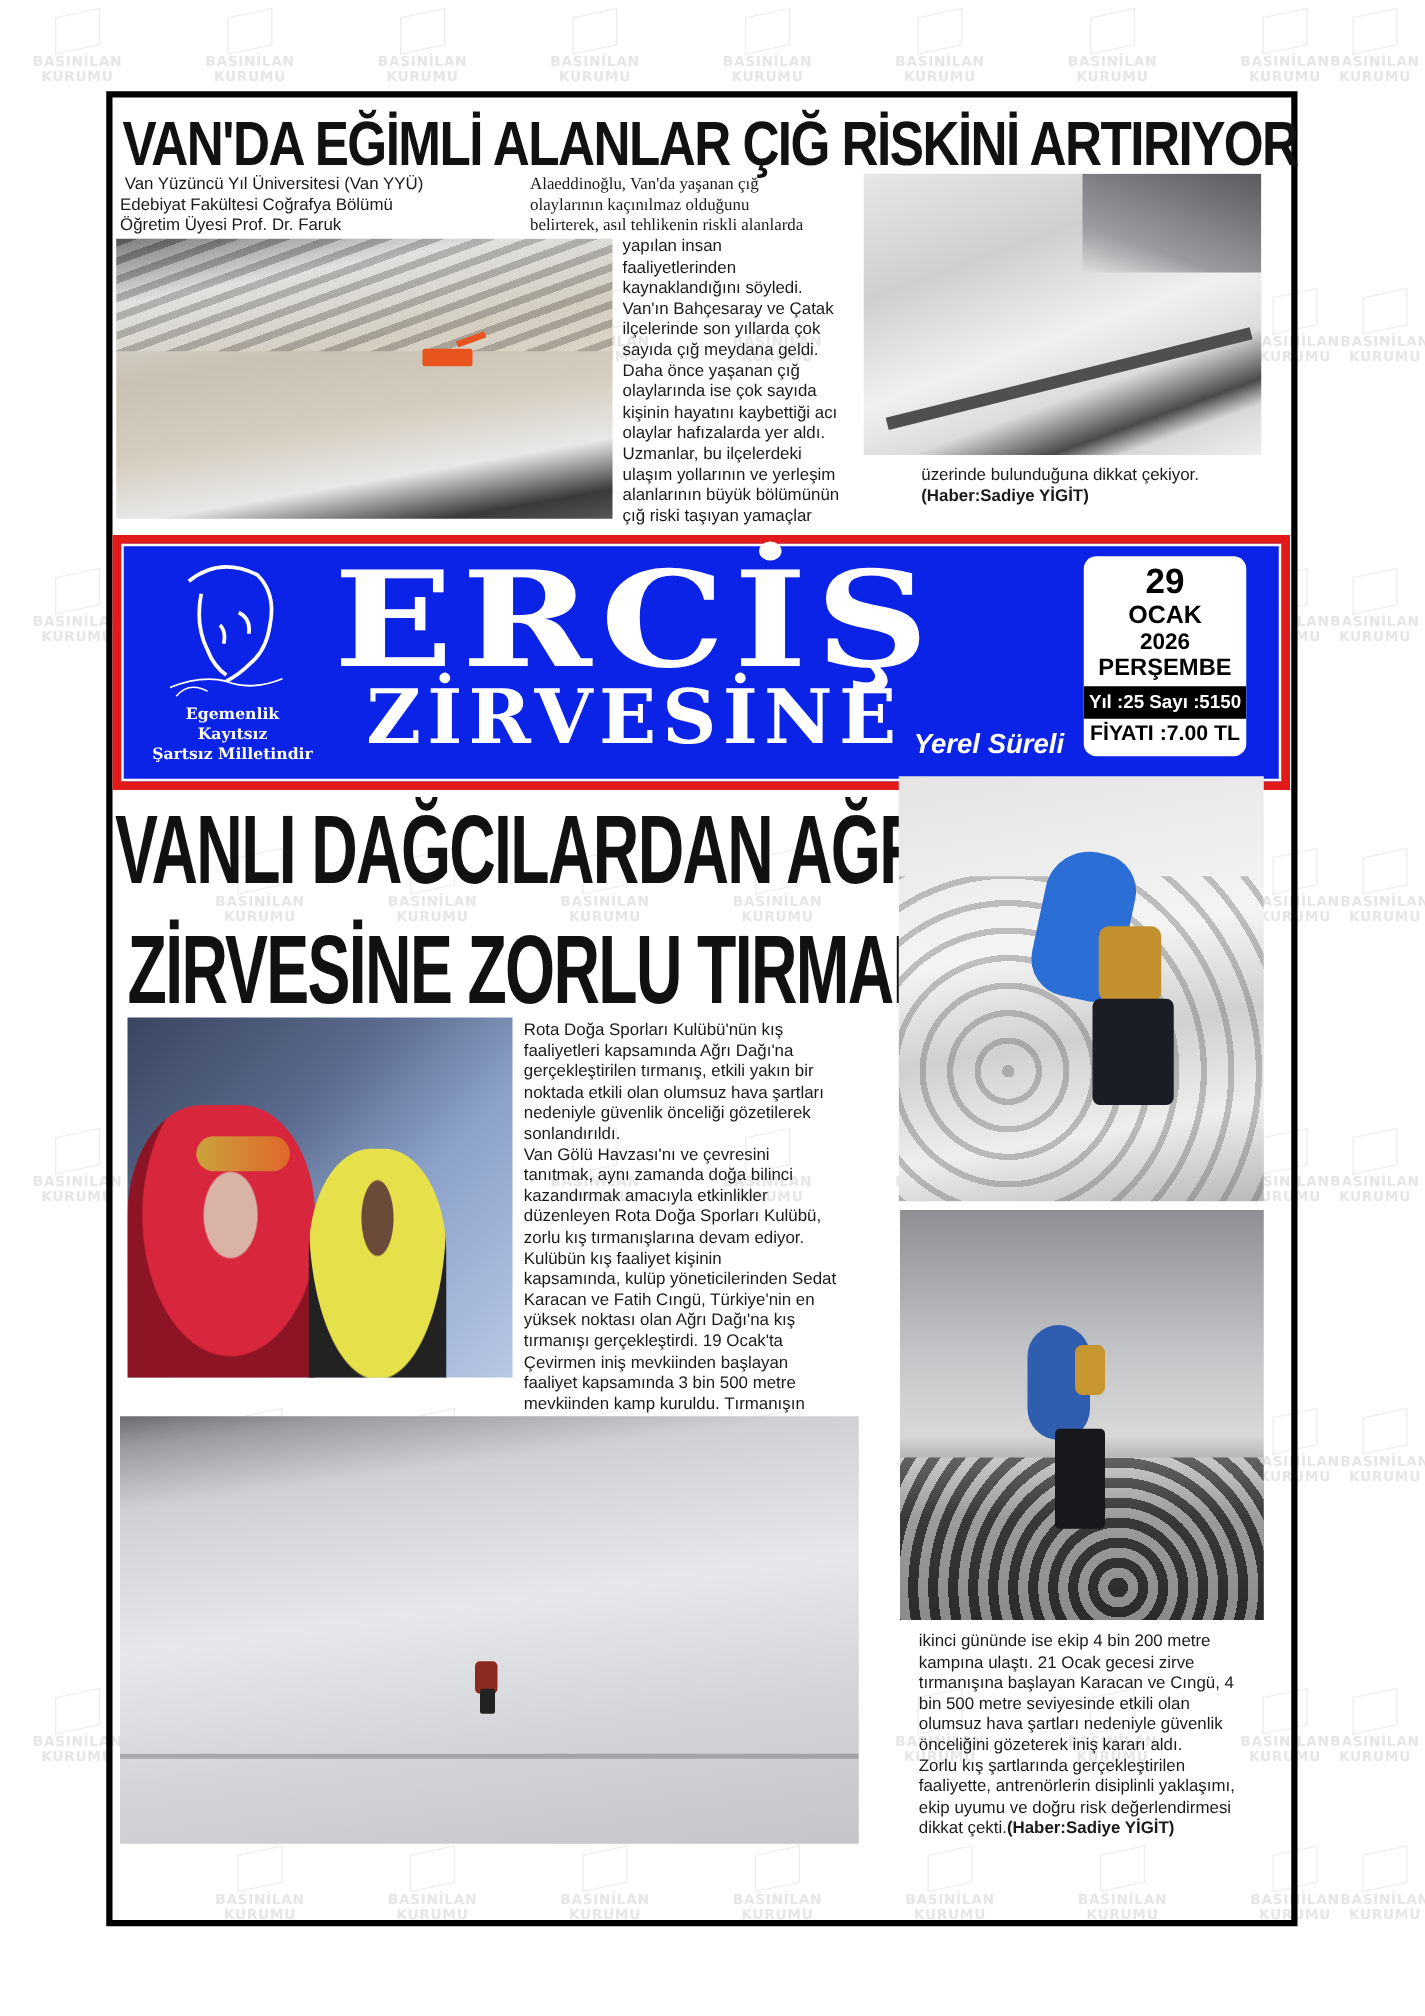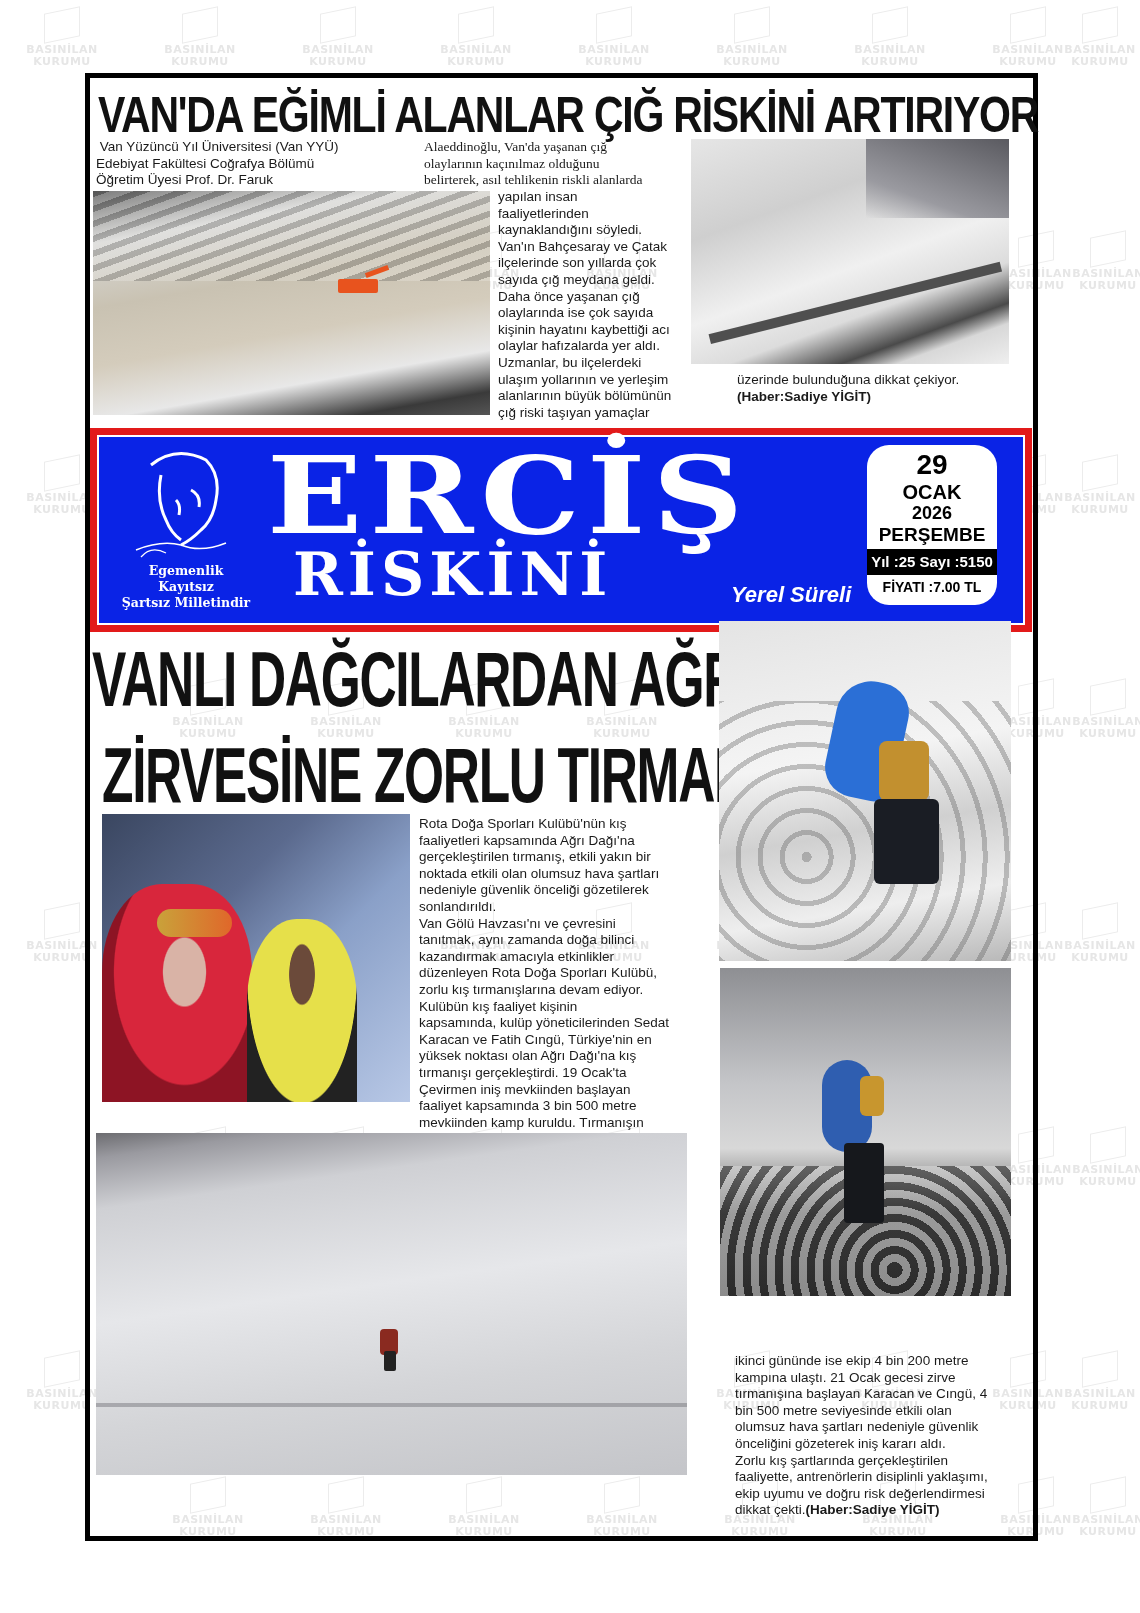--- a/index.html
+++ b/index.html
@@ -10,21 +10,21 @@
   .abs { position:absolute; }
   .headline1 { left:98px; top:88px; width:930px; font-size:50px; font-weight:bold; letter-spacing:-1.5px; transform:scaleX(0.82); transform-origin:left top; white-space:nowrap; line-height:54px; font-family:"Liberation Sans", sans-serif; }
   .body-text { font-size:13.5px; line-height:16.6px; color:#1a1a1a; }
   .photo { position:absolute; overflow:hidden; }
   .masthead-outer { position:absolute; left:90px; top:428px; width:942px; height:204px; background:#e21a1a; }
   .masthead-inner { position:absolute; left:7px; top:7px; right:7px; bottom:7px; border:2px solid #fff; background:#0a23e6; }
   .ercis { position:absolute; left:168px; top:4px; font-family:"DejaVu Serif", serif; font-weight:bold; color:#fff; font-size:106px; letter-spacing:6px; line-height:110px; transform:scaleX(1.18); transform-origin:left top; }
   .gazetesi { position:absolute; left:194px; top:105px; font-family:"DejaVu Serif", serif; font-weight:bold; color:#fff; font-size:60px; letter-spacing:5px; line-height:64px; }
   .motto { position:absolute; left:22px; top:126px; width:130px; text-align:center; font-family:"DejaVu Serif", serif; font-weight:bold; color:#fff; font-size:12.5px; line-height:16px; }
   .yerel { position:absolute; left:632px; top:145px; color:#fff; font-style:italic; font-weight:bold; font-size:22px; font-family:"Liberation Sans", sans-serif; }
-  .datebox { position:absolute; left:768px; top:8px; width:130px; height:160px; background:#fff; border-radius:22px; overflow:hidden; }
+  .datebox { position:absolute; left:768px; top:8px; width:130px; height:160px; background:#fff; border-radius:10px; overflow:hidden; }
   .datebox .d { text-align:center; font-weight:bold; color:#000; }
   .datebox .bar { background:#000; color:#fff; font-weight:bold; font-size:15px; text-align:center; height:26px; line-height:26px; margin-top:2px; }
   .headline2 { position:absolute; left:92px; font-size:78px; font-weight:bold; letter-spacing:-2px; white-space:nowrap; transform:scaleX(0.66); transform-origin:left top; line-height:80px; font-family:"Liberation Sans", sans-serif; }
 </style>
 </head>
 <body>
 
 <div id="wm-layer">
     <div class="wm" style="left: 22px; top: 10px;">
       <div class="box"></div>
@@ -422,29 +422,29 @@
     <svg style="position:absolute; left:22px; top:8px;" width="118" height="120" viewBox="0 0 118 120">
       <path d="M30 20 Q55 0 85 15 Q100 30 95 55 Q92 75 80 85 Q70 95 60 100 M40 30 Q35 55 45 75 Q50 88 60 95 M70 45 Q80 50 78 62 M55 55 Q60 60 58 70" stroke="#fff" stroke-width="3" fill="none"></path>
       <path d="M15 105 Q40 95 60 100 Q80 108 105 98" stroke="#fff" stroke-width="1.5" fill="none"></path>
       <path d="M20 112 Q30 100 45 108" stroke="#fff" stroke-width="1.2" fill="none"></path>
     </svg>
     <div class="motto">
       <div>Egemenlik Kayıtsız</div>
       <div>Şartsız Milletindir</div>
     </div>
     <div class="ercis">ERCİŞ</div>
-    <div class="gazetesi">RİSKİNİ</div>
+    <div class="gazetesi">ZİRVESİNE</div>
     <div class="yerel">Yerel Süreli</div>
     <div class="datebox">
       <div class="d" style="font-size:28px; line-height:32px; margin-top:4px;">29</div>
       <div class="d" style="font-size:20px; line-height:22px;">OCAK</div>
       <div class="d" style="font-size:18px; line-height:20px;">2026</div>
       <div class="d" style="font-size:19px; line-height:24px;">PERŞEMBE</div>
       <div class="bar">Yıl :25  Sayı :5150</div>
-      <div class="d" style="font-size:14px; line-height:24px; white-space:nowrap;">FİYATI :7.00 TL</div>
+      <div class="d" style="font-size:17px; line-height:24px; white-space:nowrap;">FİYATI :7.00 TL</div>
     </div>
   </div>
 </div>
 
 <div class="headline2" style="top:639px;">VANLI DAĞCILARDAN AĞRI DAĞI</div>
 <div class="headline2" style="top:735px; left:102px;">ZİRVESİNE ZORLU TIRMANIŞ</div>
 
 <div class="photo" style="left:102px; top:814px; width:308px; height:288px; background:linear-gradient(135deg,#3a4660 0%,#5b6a8e 35%,#8aa0c8 60%,#b8c8e6 100%);">
   <div style="position:absolute; left:0; top:70px; width:150px; height:220px; background:radial-gradient(ellipse at 55% 40%,#d9b3a6 0 18%,#d8263c 19% 60%,#8d1424 61%); border-radius:40% 40% 0 0;"></div>
   <div style="position:absolute; left:55px; top:95px; width:75px; height:28px; background:linear-gradient(90deg,#c9a23a,#e0672a); border-radius:14px;"></div>
@@ -486,21 +486,21 @@
   <div style="position:absolute; left:140px; top:108px; width:24px; height:40px; background:#c8962e; border-radius:6px;"></div>
   <div style="position:absolute; left:124px; top:175px; width:40px; height:80px; background:#16181c; border-radius:4px;"></div>
 </div>
 
 <div class="photo" style="left:96px; top:1133px; width:591px; height:342px; background:linear-gradient(172deg,#6c6c70 0%,#9a9aa0 6%,#cfd0d4 18%,#e6e7ea 45%,#d4d5d8 70%,#c4c5c9 100%);">
   <div style="position:absolute; left:0; top:270px; width:100%; height:4px; background:rgba(120,120,125,0.5);"></div>
   <div style="position:absolute; left:284px; top:196px; width:18px; height:26px; background:#8a2a20; border-radius:4px;"></div>
   <div style="position:absolute; left:288px; top:218px; width:12px; height:20px; background:#222; border-radius:2px;"></div>
 </div>
 
-<div class="abs body-text" style="left:735px; top:1305px; width:300px;margin-top:48px;">
+<div class="abs body-text" style="left:735px; top:1305px; width:300px;">
   <div>ikinci gününde ise ekip 4 bin 200 metre</div>
   <div>kampına ulaştı. 21 Ocak gecesi zirve</div>
   <div>tırmanışına başlayan Karacan ve Cıngü, 4</div>
   <div>bin 500 metre seviyesinde etkili olan</div>
   <div>olumsuz hava şartları nedeniyle güvenlik</div>
   <div>önceliğini gözeterek iniş kararı aldı.</div>
   <div>Zorlu kış şartlarında gerçekleştirilen</div>
   <div>faaliyette, antrenörlerin disiplinli yaklaşımı,</div>
   <div>ekip uyumu ve doğru risk değerlendirmesi</div>
   <div><span>dikkat çekti.</span><span style="font-weight:bold;">(Haber:Sadiye YİGİT)</span></div>

